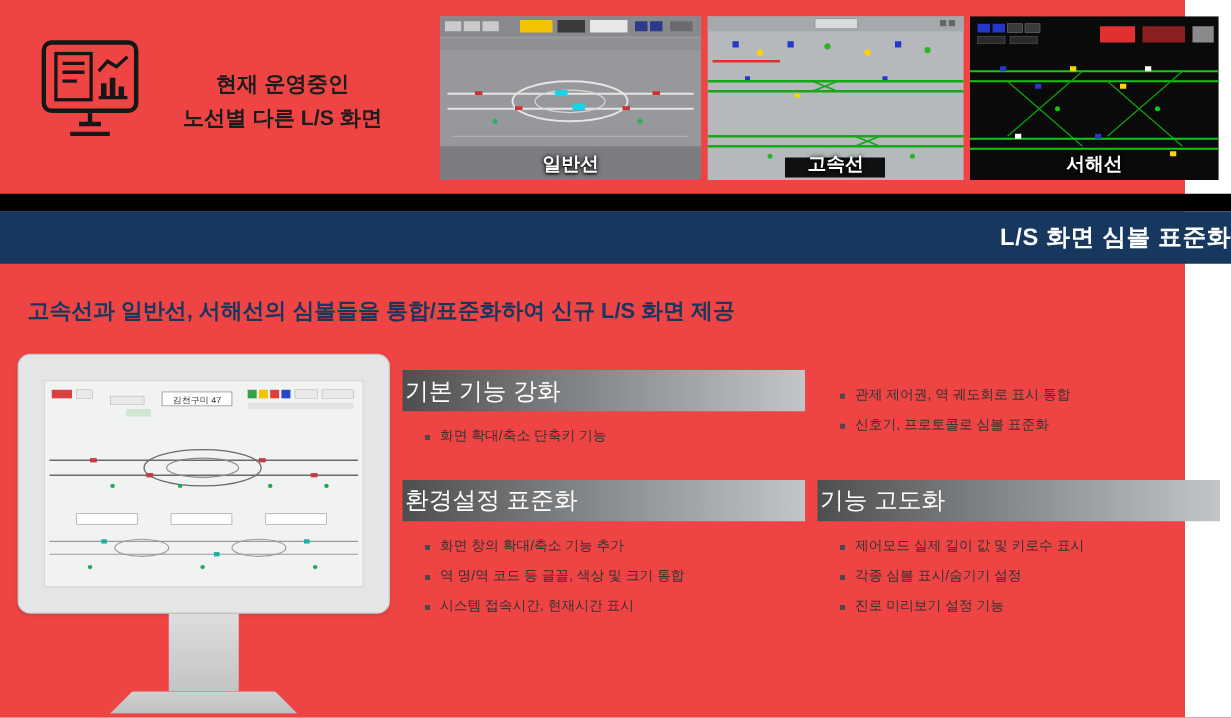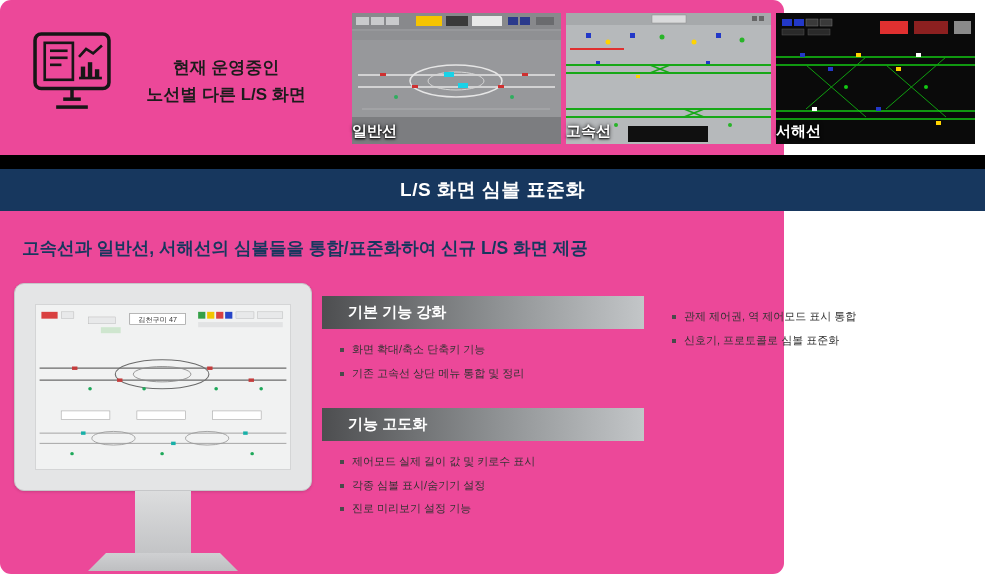--- a/index.html
+++ b/index.html
@@ -1,46 +1,46 @@
 <!DOCTYPE html>
 <html><head>
 <meta charset="utf-8">
 <style>
   * { margin:0; padding:0; box-sizing:border-box; }
   html,body { width:985px; height:574px; }
   body {
     font-family:"Liberation Sans","DejaVu Sans",sans-serif;
     background:#ffffff; position:relative; overflow:hidden;
   }
-  .page { position:absolute; inset:0; width:784px; height:574px; background:#ec4899;border-radius:11px; }
+  .page { position:absolute; inset:0; width:948px; height:574px; background:#ef4444; }
 
   
   .intro-icon { position:absolute; left:28px; top:24px; width:88px; height:94px; }
   .intro-text {
     position:absolute; left:108px; top:54px; width:236px;
     text-align:center; font-weight:bold; font-size:17px; line-height:1.6; color:#1c1c1c;
   }
 
   
   .screen { position:absolute; top:13px; height:131px; }
   .screen svg { display:block; width:100%; height:100%; }
   .screen-1 { left:352px; width:209px; }
   .screen-2 { left:566px; width:205px; }
   .screen-3 { left:776px; width:199px; }
   .screen figcaption {
-    position:absolute; bottom:3px; left:0; right:0; 
+    position:absolute; bottom:3px; left:0; right:0; text-align:center;
     color:#fff; font-weight:bold; font-size:15px;
     text-shadow:0 1px 2px #000, 0 0 4px #000;
   }
 
   
   .black-bar { position:absolute; left:0; top:155px; width:985px; height:14px; background:#000; }
   .navy-banner {
     position:absolute; left:0; top:169px; width:985px; height:42px; background:#17375e;
-    display:flex; align-items:center; justify-content:center;
+    display:flex; align-items:center; justify-content:flex-end;
     color:#fff; font-weight:bold; font-size:19px; letter-spacing:0.5px;
   }
 
   .subtitle {
     position:absolute; left:22px; top:236px;
     color:#17375e; font-weight:bold; font-size:17.5px;text-align:center;
   }
 
   
   .monitor { position:absolute; left:14px; top:283px; width:298px; height:290px; }
@@ -60,23 +60,23 @@
     background:linear-gradient(to bottom,#cfd0d2,#bebfc1);
     clip-path:polygon(12% 0, 88% 0, 100% 100%, 0 100%);
   }
 
   
   .features {
     position:absolute; left:322px; top:296px; width:654px;
     display:grid; grid-template-columns:1fr 1fr; column-gap:10px; row-gap:14px;
   }
   .feature-header {
-    height:33px; display:flex; align-items:center; padding-left:26px;
+    height:33px; display:flex; align-items:center; padding-left:2px;
     background:linear-gradient(90deg,#4d4e50 0%, #8f9294 55%, #c3c6c8 100%);
-    color:#fff; font-weight:bold; font-size:15px;
+    color:#fff; font-weight:normal; font-size:19px;
   }
   .feature-items { list-style:none; padding:13px 4px 4px 18px; }
   .feature-items li {
     position:relative; padding-left:12px; margin-bottom:9px;
     font-size:11px; color:#333; line-height:1.35;
   }
   .feature-items li::before {
     content:''; position:absolute; left:0; top:6px; width:4px; height:4px; background:#4a4a4a;
   }
 </style>
@@ -259,31 +259,38 @@
     <div class="monitor-neck"></div>
     <div class="monitor-base"></div>
   </div>
 
   <div class="features">
 
     <div class="feature">
       <div class="feature-header">기본 기능 강화</div>
       <ul class="feature-items">
         <li>화면 확대/축소 단축키 기능</li>
-        <li>기존 고속선 상단 메뉴 통합 및 정리</li>
       </ul>
     </div>
 
     <div class="feature">
       <ul class="feature-items">
-        <li>관제 제어권, 역 제어모드 표시 통합</li>
+        <li>관제 제어권, 역 궤도회로 표시 통합</li>
         <li>신호기, 프로토콜로 심볼 표준화</li>
       </ul>
     </div>
 
+    <div class="feature">
+      <div class="feature-header">환경설정 표준화</div>
+      <ul class="feature-items">
+        <li>화면 창의 확대/축소 기능 추가</li>
+        <li>역 명/역 코드 등 글꼴, 색상 및 크기 통합</li>
+        <li>시스템 접속시간, 현재시간 표시</li>
+      </ul>
+    </div>
 
     <div class="feature">
       <div class="feature-header">기능 고도화</div>
       <ul class="feature-items">
         <li>제어모드 실제 길이 값 및 키로수 표시</li>
         <li>각종 심볼 표시/숨기기 설정</li>
         <li>진로 미리보기 설정 기능</li>
       </ul>
     </div>
 

